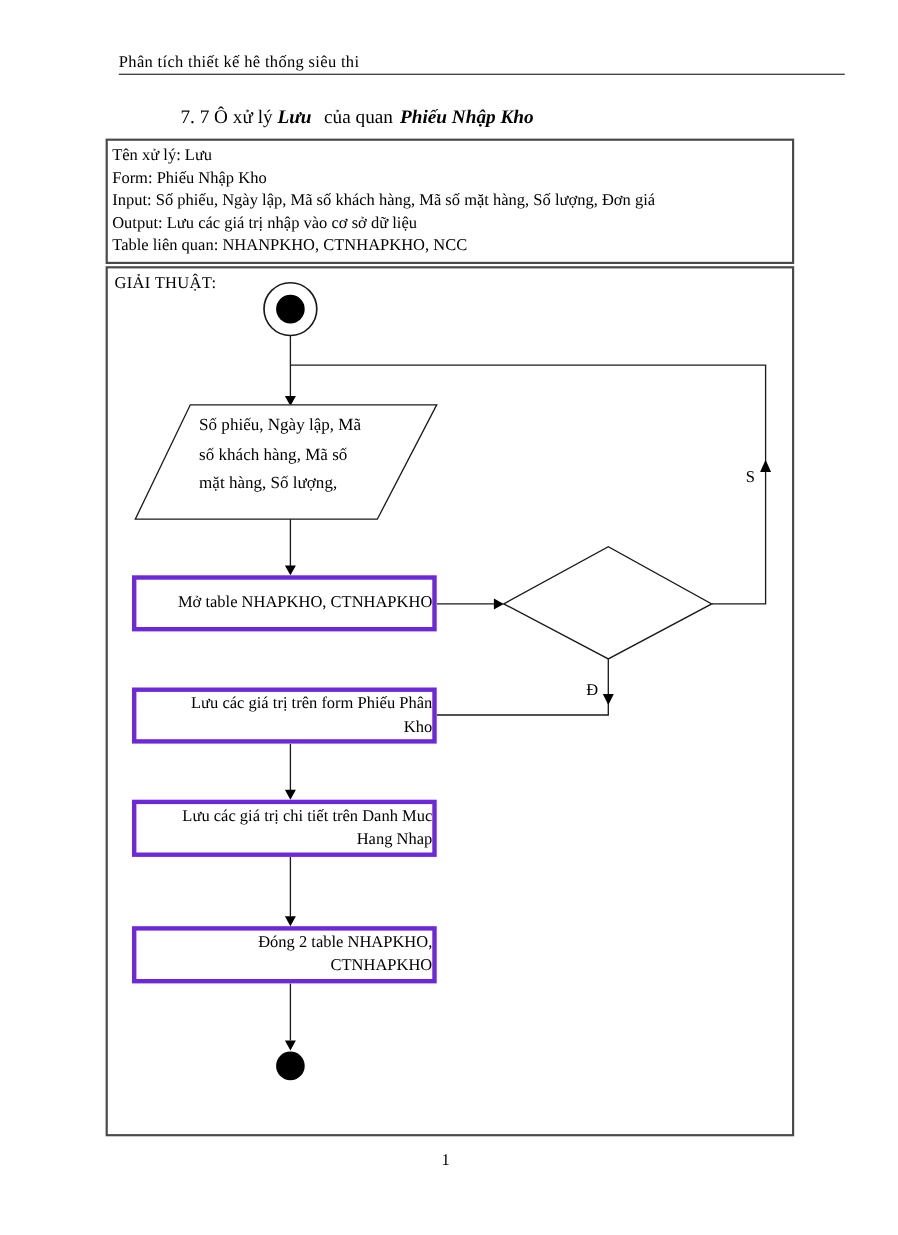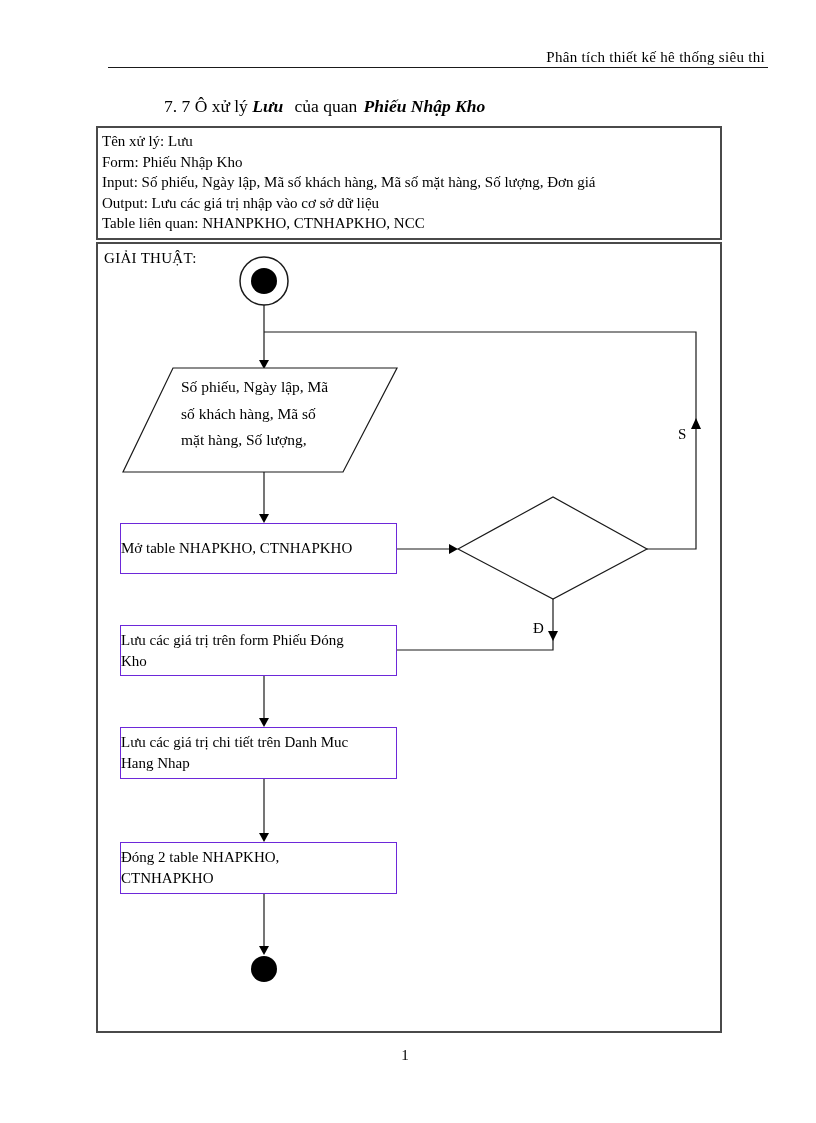--- a/index.html
+++ b/index.html
@@ -11,21 +11,21 @@
     color: #000;
     font-family: "Liberation Serif", "DejaVu Serif", serif;
     overflow: hidden;
   }
   .header-line {
     position: absolute;
     left: 108px; top: 46px;
     width: 660px; height: 22px;
     line-height: 22px;
     border-bottom: 1px solid #1a1a1a;
-    text-align: right;
+    text-align: left;
     font-size: 15px;
     box-sizing: border-box;
     padding-right: 3px;
     letter-spacing: 0.3px;
   }
   .title {
     position: absolute;
     left: 152px; top: 96px;
     font-size: 17.5px;
     white-space: nowrap;
@@ -52,26 +52,26 @@
   }
   .algo-label {
     position: absolute;
     left: 104px; top: 250px;
     font-size: 15px;
     letter-spacing: 0.3px;
   }
   .flow-svg { position: absolute; left: 0; top: 0; }
   .flow-rect {
     position: absolute;
-    border: 1px solid #6d28d9;
+    border: 4px solid #6d28d9;
     background: #fff;
     box-sizing: border-box;
     display: flex;
     flex-direction: column;
-    align-items: flex-start;
+    align-items: flex-end;
     justify-content: center;
     text-align: center;
     font-size: 15px;
     line-height: 21px;
   }
   .par-text {
     position: absolute;
     left: 181px; top: 374px;
     font-size: 15.5px;
     line-height: 26.5px;
@@ -159,21 +159,21 @@
     <div>Số phiếu,  Ngày lập,  Mã</div>
     <div>số khách hàng,  Mã số</div>
     <div>mặt hàng,  Số lượng,</div>
   </div>
 
   <div class="flow-rect" style="left:120px; top:523px; width:277px; height:51px;">
     <div>Mở table  NHAPKHO,  CTNHAPKHO</div>
   </div>
 
   <div class="flow-rect" style="left:120px; top:625px; width:277px; height:51px;">
-    <div>Lưu các giá trị trên form Phiếu  Đóng</div>
+    <div>Lưu các giá trị trên form Phiếu  Phân</div>
     <div>Kho</div>
   </div>
 
   <div class="flow-rect" style="left:120px; top:727px; width:277px; height:52px;">
     <div>Lưu các giá trị chi tiết trên Danh Muc</div>
     <div>Hang Nhap</div>
   </div>
 
   <div class="flow-rect" style="left:120px; top:842px; width:277px; height:52px;">
     <div>Đóng 2 table NHAPKHO,</div>

